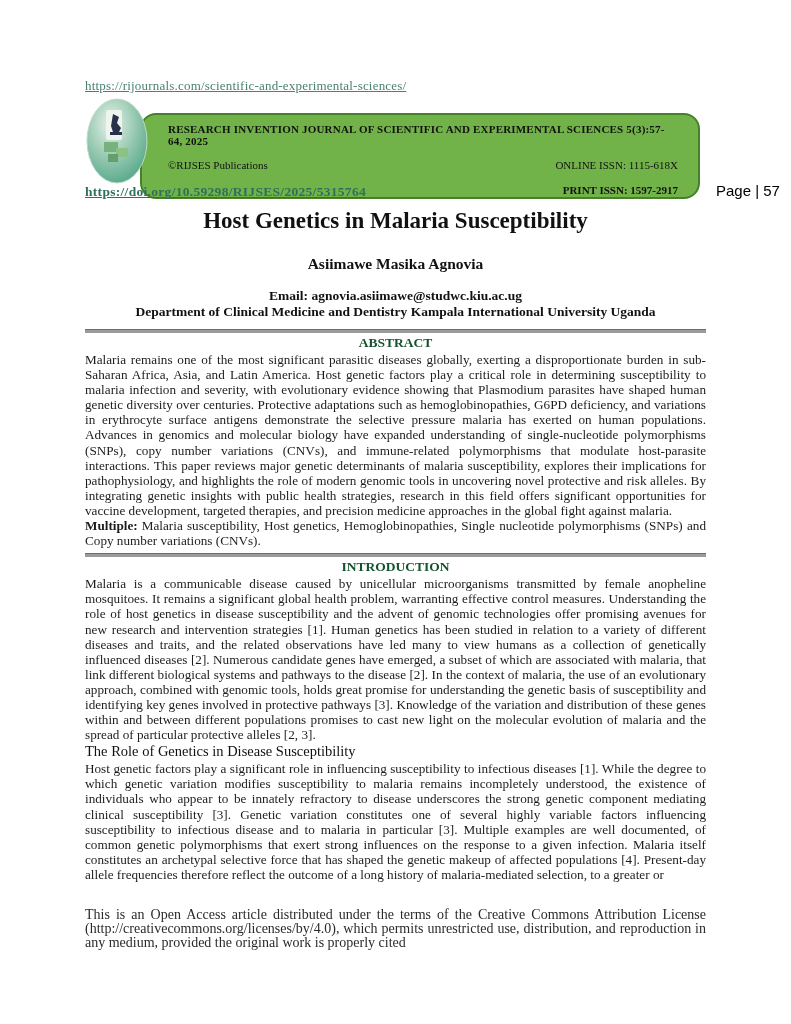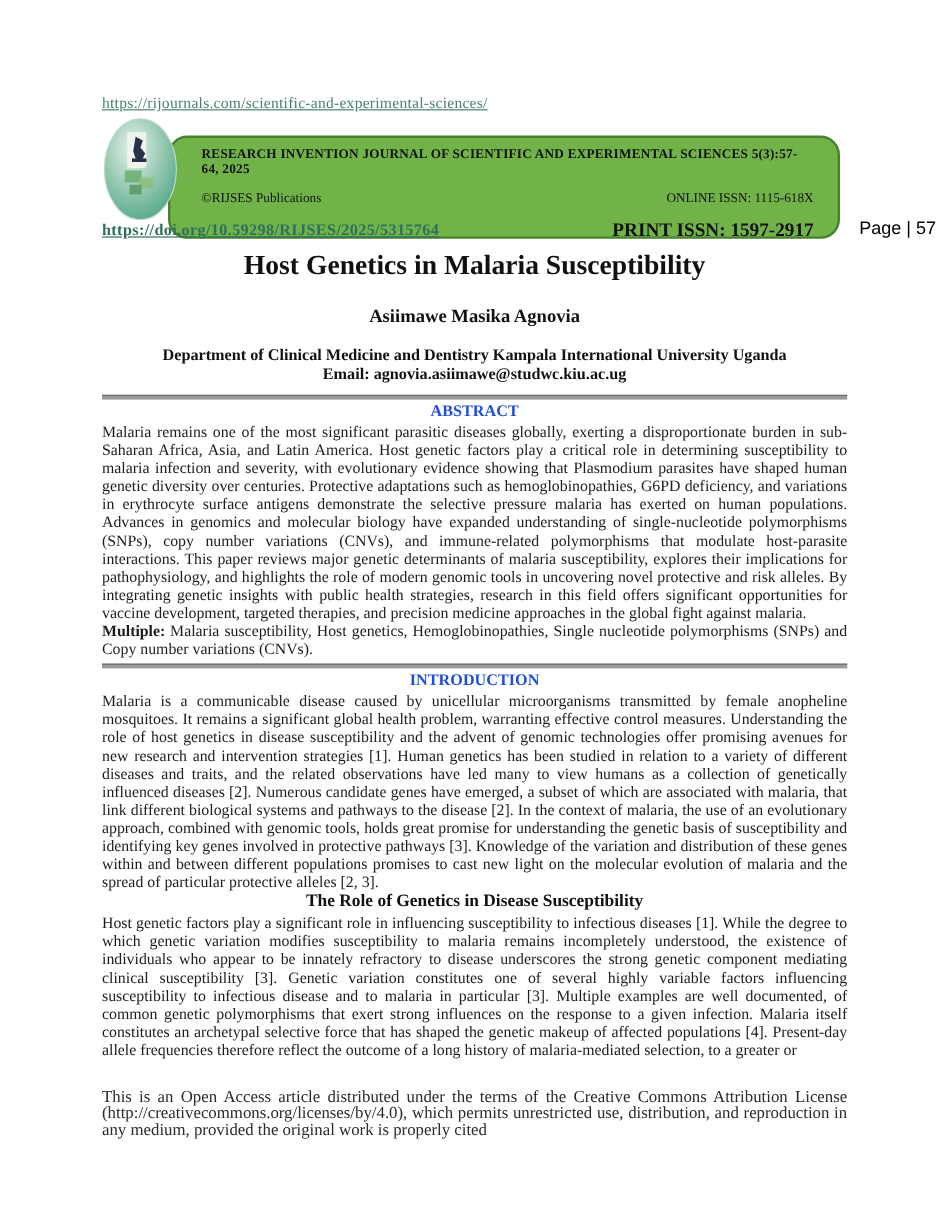--- a/index.html
+++ b/index.html
@@ -15,39 +15,39 @@
   .banner{
     position:absolute;left:140px;top:113px;width:560px;height:86px;
     background:var(--banner-green,#72b349);
     border:2px solid var(--banner-border,#47812a);
     border-radius:16px;box-sizing:border-box;
     padding:8px 20px 6px 26px;
   }
   .banner .jline{font-size:11px;font-weight:bold;color:#111;letter-spacing:.2px;}
   .banner .row2{display:flex;justify-content:space-between;margin-top:12px;
     font-size:11px;font-weight:normal;color:#111;}
-  .banner .row3{text-align:right;margin-top:13px;font-size:16px;font-weight:bold;color:#111;}
+  .banner .row3{text-align:right;margin-top:13px;font-size:11px;font-weight:bold;color:#111;}
   .logo{position:absolute;left:86px;top:98px;width:62px;height:86px;z-index:2;}
   .doi-link{
     position:absolute;left:85px;top:184px;font-size:13.5px;font-weight:bold;
     color:var(--doi-teal,#2e6f5e);letter-spacing:.3px;text-align:right;
   }
   .page-label{
     position:absolute;left:716px;top:182px;font-size:15px;
     font-family:"Liberation Sans", sans-serif;color:#000;
   }
   .content{position:absolute;left:85px;top:208px;width:621px;}
   .article-title{font-size:23px;font-weight:bold;text-align:center;margin:0 0 21px 0;color:#111;}
   .author{font-size:15.5px;font-weight:bold;text-align:center;margin:0 0 15px 0;color:#111;}
   .affil{font-size:13.5px;font-weight:bold;text-align:center;line-height:15.5px;color:#111;}
   .rule{height:3px;background:var(--rule-gray,#9b9b9b);border-top:1px solid #6e6e6e;margin:10px 0 2px 0;}
-  .sec-head{font-size:13.5px;font-weight:bold;text-align:center;margin:1px 0 1px 0;color:#1d4ed8;}
+  .sec-head{font-size:13.5px;font-weight:bold;text-align:center;margin:1px 0 1px 0;color:#14532d;}
   .para{font-size:13.2px;line-height:15.1px;text-align:justify;margin:0;color:#1c1c1c;}
   .kw-label{font-weight:bold;margin-right:4px;}
-  .sub-head{font-size:14.5px;font-weight:bold;text-align:center;margin:1px 0 1px 0;color:#111;}
+  .sub-head{font-size:14.5px;font-weight:normal;margin:1px 0 1px 0;color:#111;}
   .license{font-size:14px;line-height:13.8px;text-align:justify;margin-top:26px;color:#2a2a2a;}
 </style>
 </head>
 <body>
 
 <a class="top-url" href="#">https://rijournals.com/scientific-and-experimental-sciences/</a>
 
 <div class="banner">
   <div class="jline">RESEARCH INVENTION JOURNAL OF SCIENTIFIC AND EXPERIMENTAL SCIENCES 5(3):57-64, 2025</div>
   <div class="row2">
@@ -76,22 +76,22 @@
   </svg>
 </div>
 
 <a class="doi-link" href="#">https://doi.org/10.59298/RIJSES/2025/5315764</a>
 <div class="page-label">Page | 57</div>
 
 <div class="content">
   <h1 class="article-title">Host Genetics in Malaria Susceptibility</h1>
   <div class="author">Asiimawe Masika Agnovia</div>
   <div class="affil">
+    <div>Email: agnovia.asiimawe@studwc.kiu.ac.ug</div>
     <div>Department of Clinical Medicine and Dentistry Kampala International University Uganda</div>
-    <div>Email: agnovia.asiimawe@studwc.kiu.ac.ug</div>
   </div>
 
   <div class="rule"></div>
   <div class="sec-head">ABSTRACT</div>
   <p class="para">Malaria remains one of the most significant parasitic diseases globally, exerting a disproportionate burden in sub-Saharan Africa, Asia, and Latin America. Host genetic factors play a critical role in determining susceptibility to malaria infection and severity, with evolutionary evidence showing that Plasmodium parasites have shaped human genetic diversity over centuries. Protective adaptations such as hemoglobinopathies, G6PD deficiency, and variations in erythrocyte surface antigens demonstrate the selective pressure malaria has exerted on human populations. Advances in genomics and molecular biology have expanded understanding of single-nucleotide polymorphisms (SNPs), copy number variations (CNVs), and immune-related polymorphisms that modulate host-parasite interactions. This paper reviews major genetic determinants of malaria susceptibility, explores their implications for pathophysiology, and highlights the role of modern genomic tools in uncovering novel protective and risk alleles. By integrating genetic insights with public health strategies, research in this field offers significant opportunities for vaccine development, targeted therapies, and precision medicine approaches in the global fight against malaria.</p>
   <p class="para"><span class="kw-label">Multiple:</span><span>Malaria susceptibility, Host genetics, Hemoglobinopathies, Single nucleotide polymorphisms (SNPs) and Copy number variations (CNVs).</span></p>
 
   <div class="rule" style="margin-top:5px;"></div>
   <div class="sec-head">INTRODUCTION</div>
   <p class="para">Malaria is a communicable disease caused by unicellular microorganisms transmitted by female anopheline mosquitoes. It remains a significant global health problem, warranting effective control measures. Understanding the role of host genetics in disease susceptibility and the advent of genomic technologies offer promising avenues for new research and intervention strategies [1]. Human genetics has been studied in relation to a variety of different diseases and traits, and the related observations have led many to view humans as a collection of genetically influenced diseases [2]. Numerous candidate genes have emerged, a subset of which are associated with malaria, that link different biological systems and pathways to the disease [2]. In the context of malaria, the use of an evolutionary approach, combined with genomic tools, holds great promise for understanding the genetic basis of susceptibility and identifying key genes involved in protective pathways [3]. Knowledge of the variation and distribution of these genes within and between different populations promises to cast new light on the molecular evolution of malaria and the spread of particular protective alleles [2, 3].</p>

